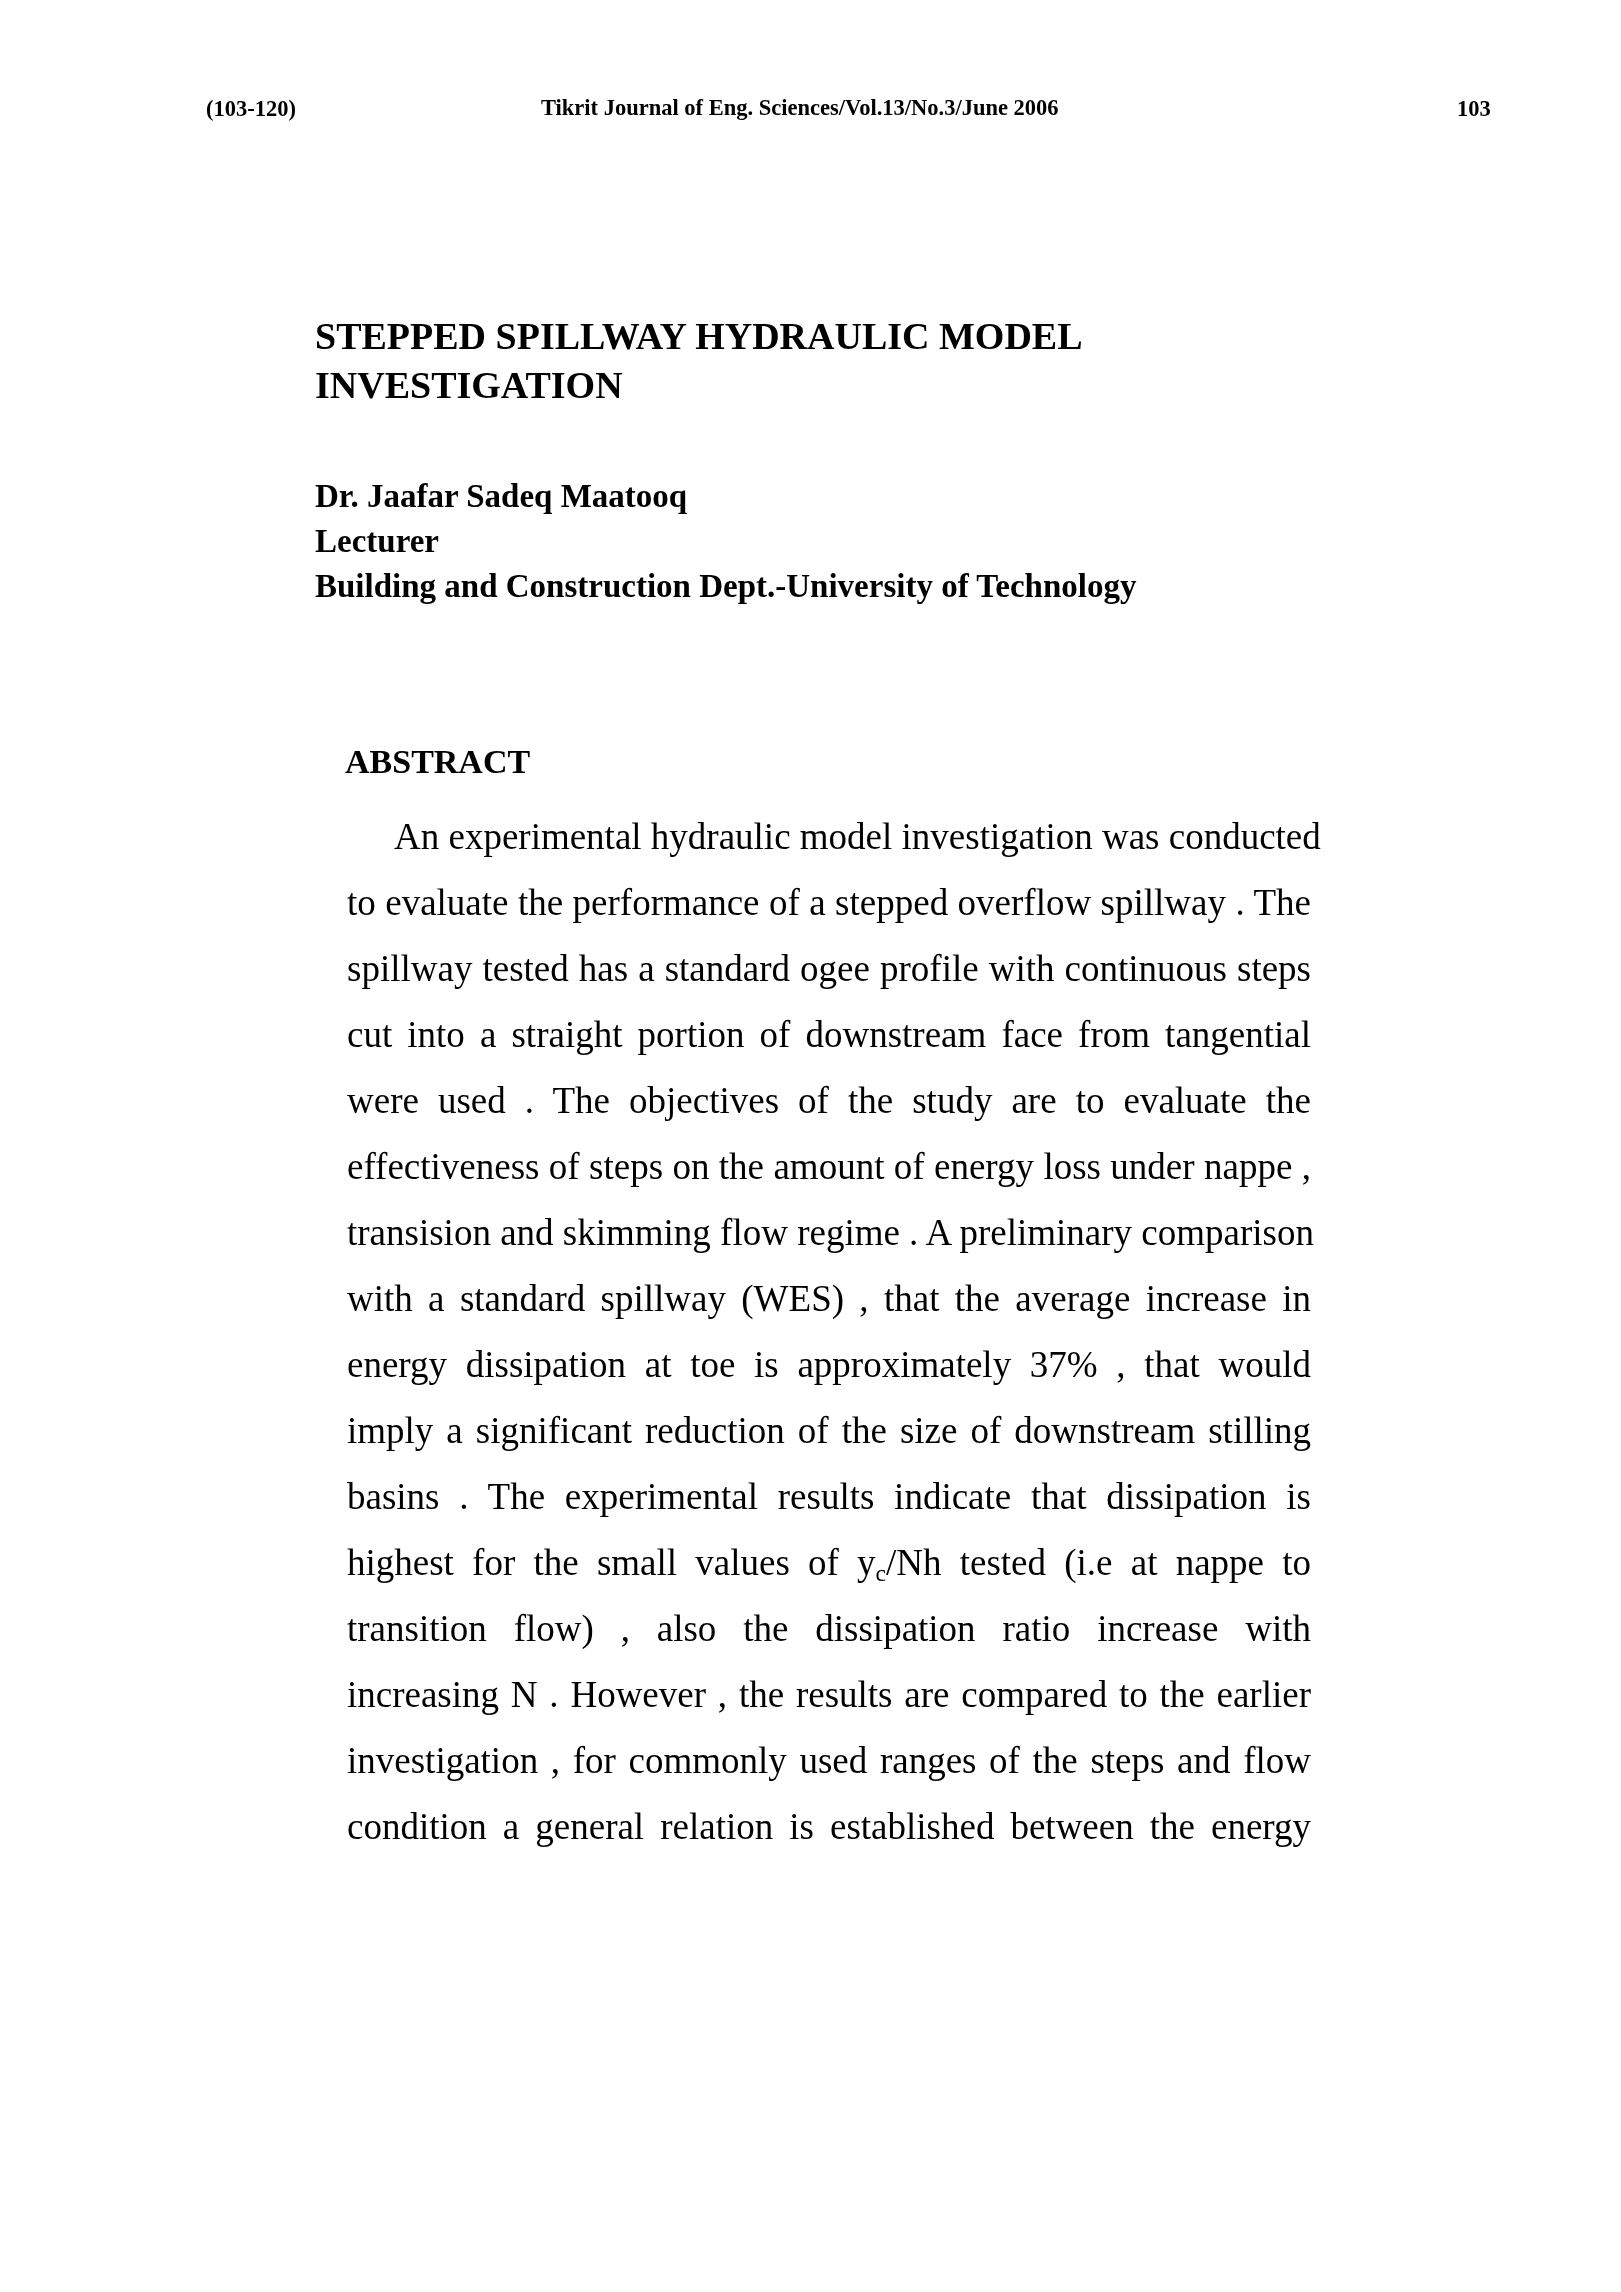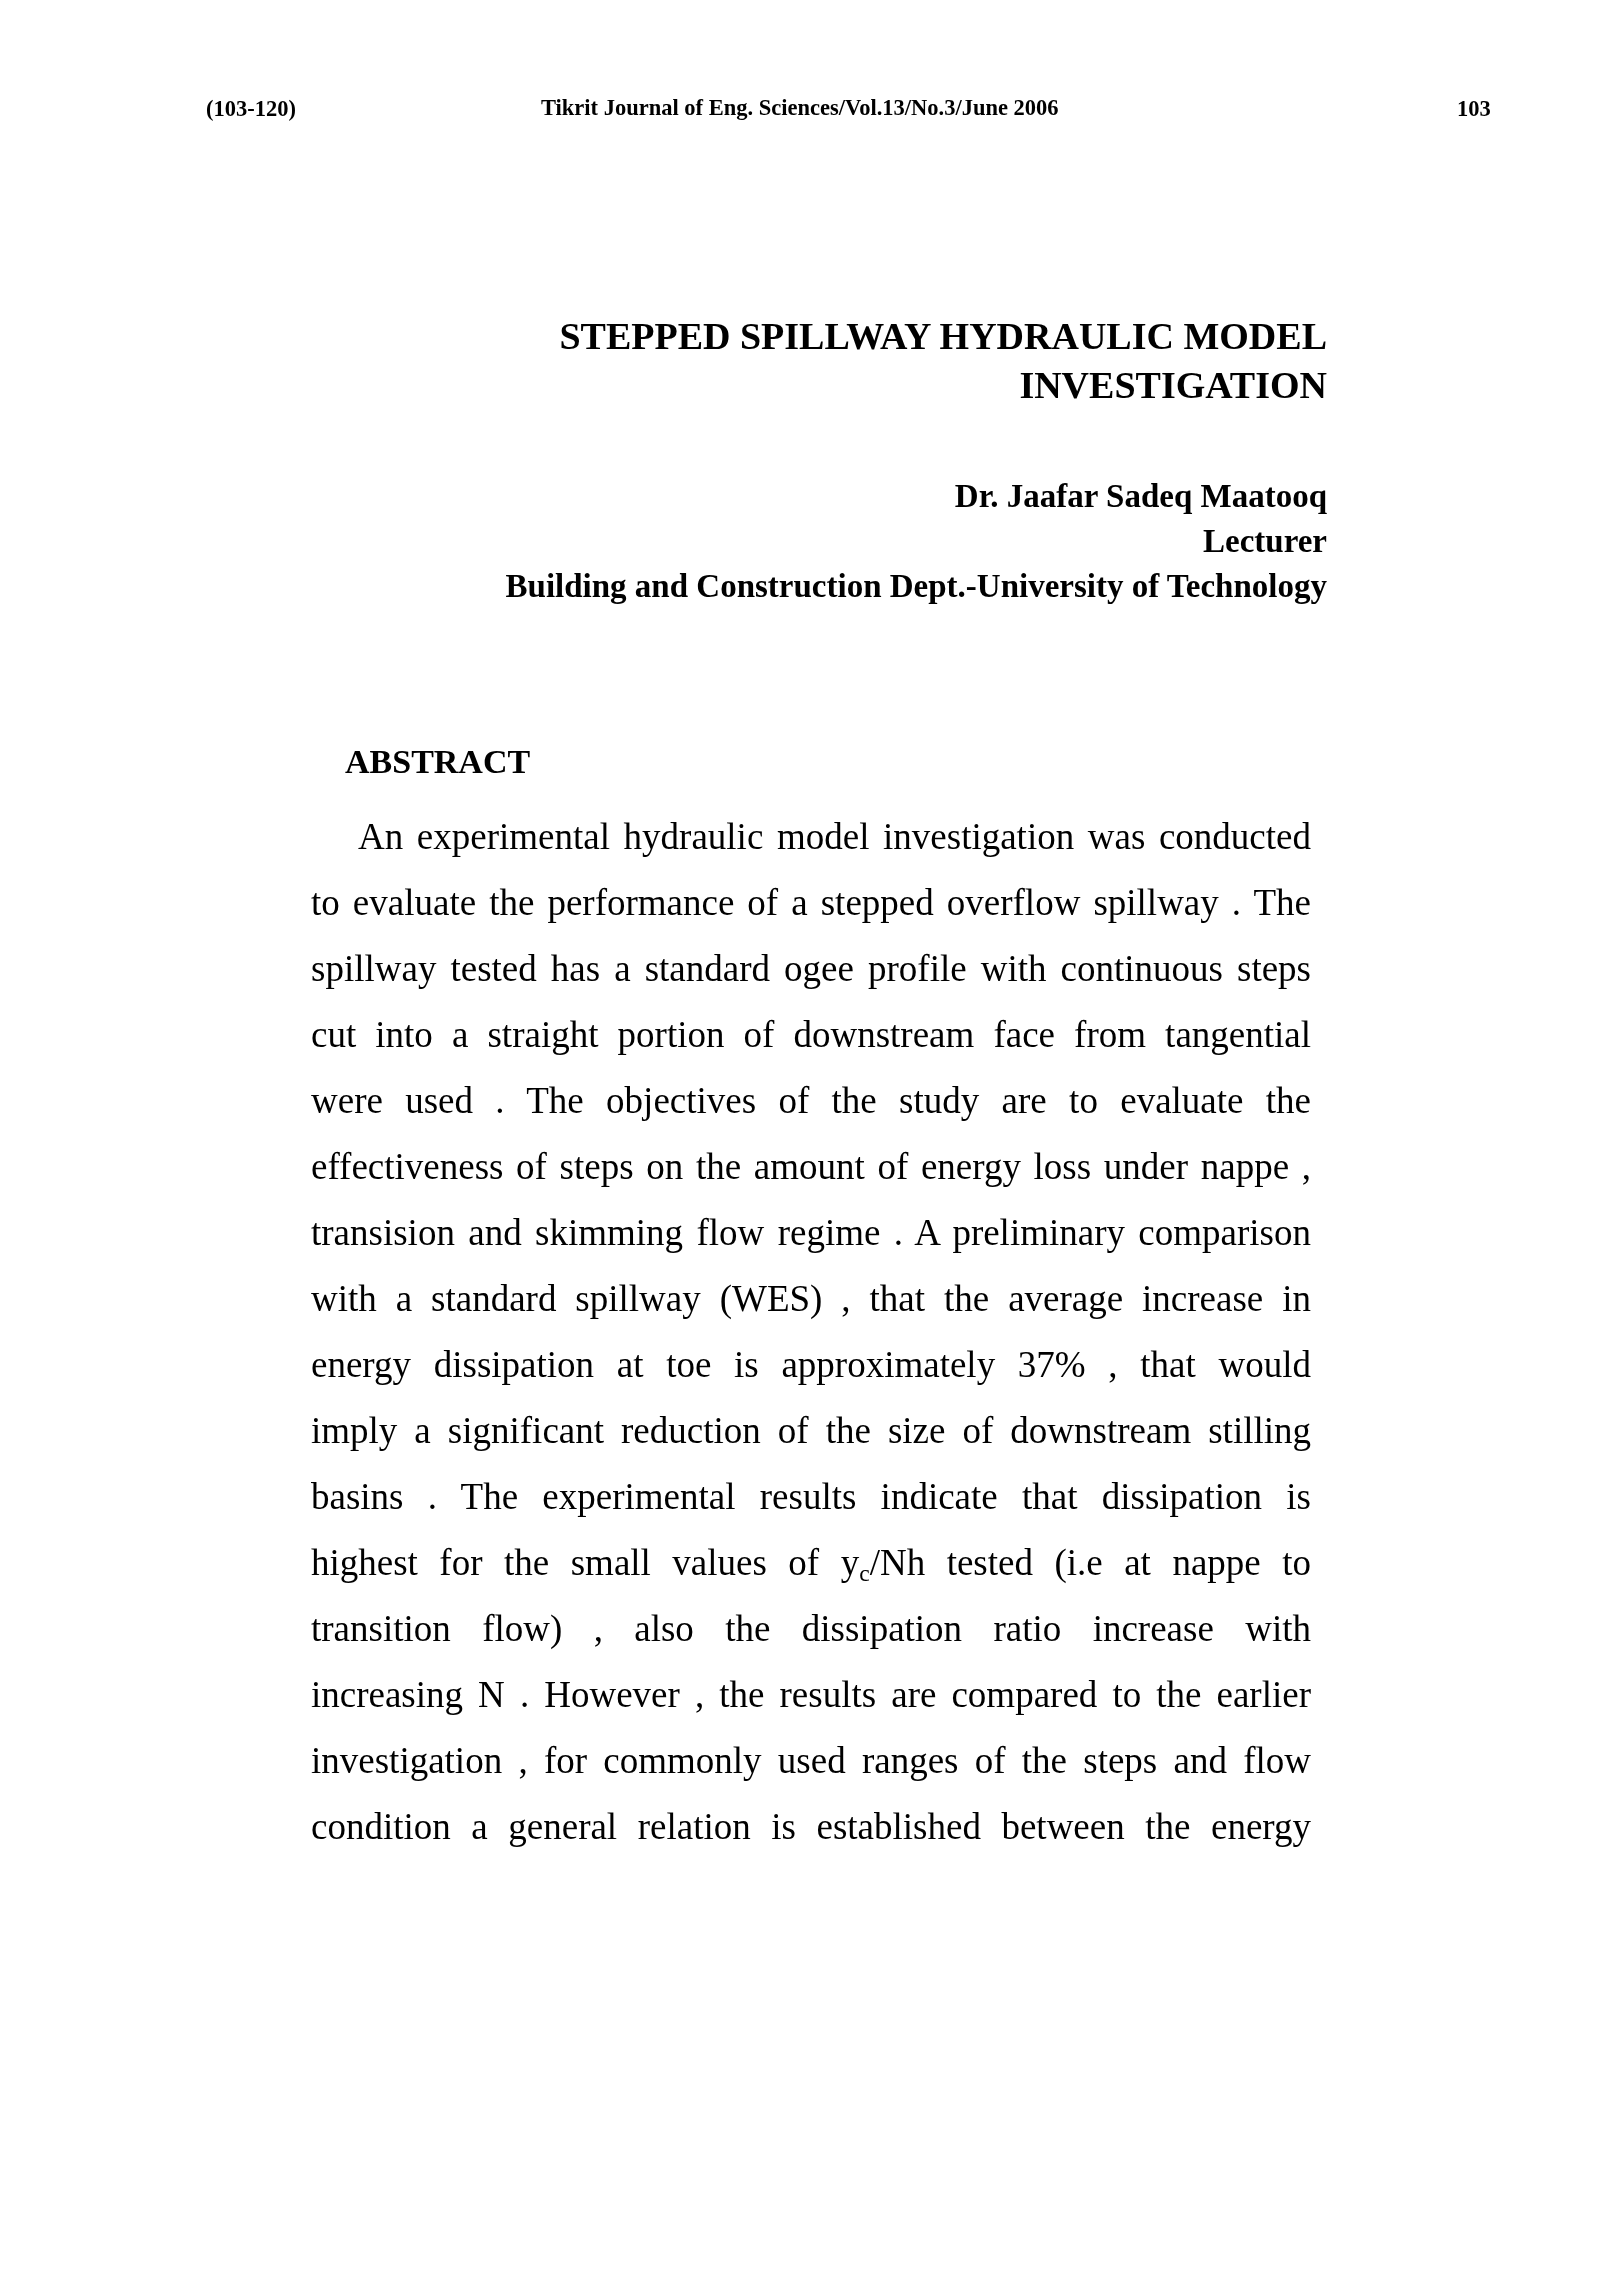--- a/index.html
+++ b/index.html
@@ -3,28 +3,28 @@
 <meta charset="utf-8">
 <style>
   html, body { margin: 0; padding: 0; background: #ffffff; }
   body { width: 1621px; height: 2293px; position: relative; overflow: hidden;
          font-family: "Liberation Serif", "DejaVu Serif", serif; color: #000; }
   .abs { position: absolute; white-space: nowrap; margin-left: 34px; }
   .hdr { font-weight: bold; font-size: 22.5px; line-height: 1; }
   #hdr-left { left: 172px; top: 98px; }
   #hdr-center { left: 507px; top: 97px; font-size: 22.5px; }
   #hdr-right { left: 1423px; top: 98px; }
-  .center-block { position: absolute; left: 327px; width: 1000px; text-align: right; }
+  .center-block { position: absolute; left: 315px; width: 1000px; text-align: left; }
   #title { top: 312px; font-weight: bold; font-size: 38px; line-height: 49px; }
   #author { top: 474px; font-weight: bold; font-size: 33px; line-height: 45px; }
   #abstract-heading { left: 311px; top: 745px; font-weight: bold; font-size: 34px; line-height: 1; text-align: right; }
   #abstract-body { position: absolute; left: 311px; top: 804px; width: 1000px;
                    font-size: 37px; line-height: 66px; }
   .line { display: block; height: 66px; white-space: nowrap; text-align: justify;
-          text-align-last: justify; }
+          text-align-last: justify; margin-left: 36px; }
   .line.indent { padding-left: 47px; }
   sub { font-size: 23.5px; line-height: 0; vertical-align: -5.9px; }
 </style>
 </head>
 <body>
 
 <div>
   <span id="hdr-left" class="abs hdr">(103-120)</span>
   <span id="hdr-center" class="abs hdr">Tikrit Journal of Eng. Sciences/Vol.13/No.3/June  2006</span>
   <span id="hdr-right" class="abs hdr">103</span>

